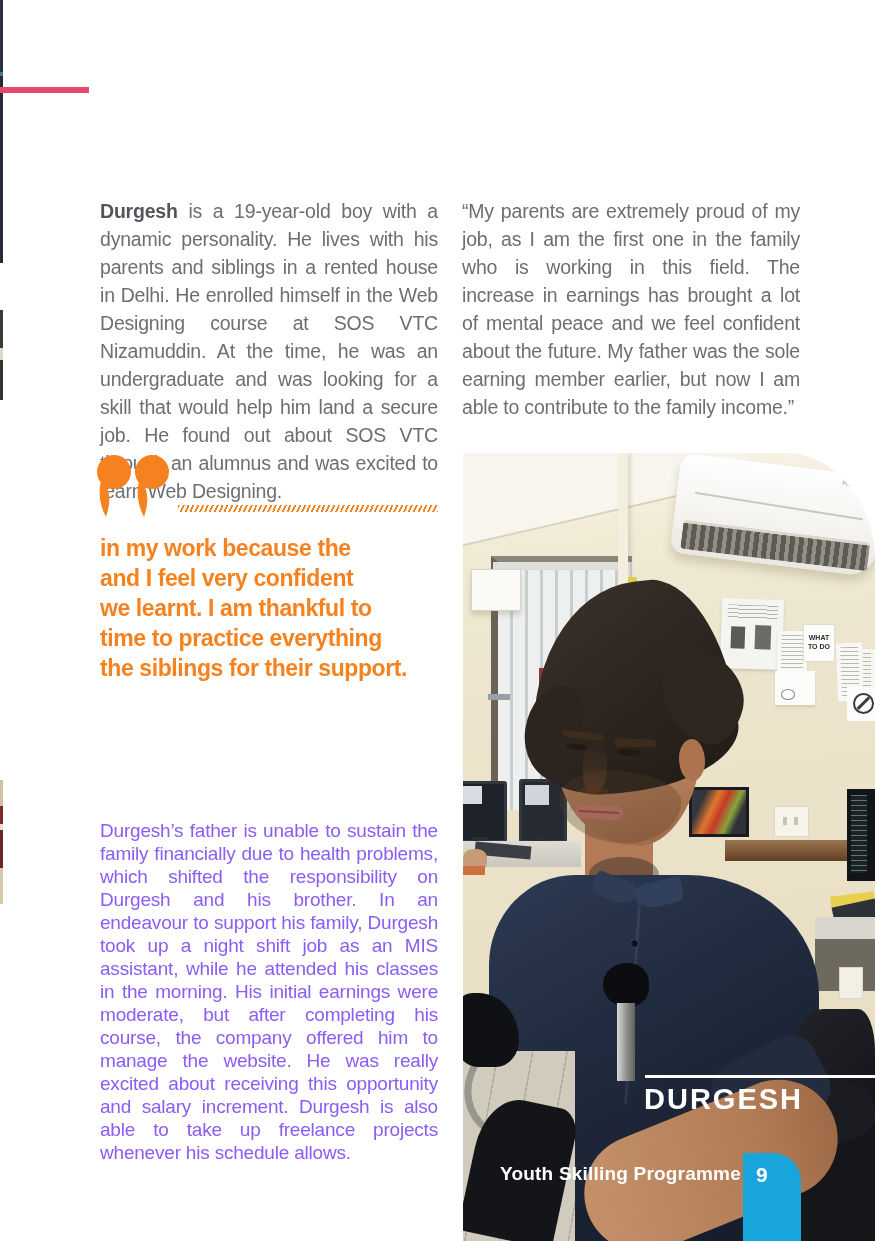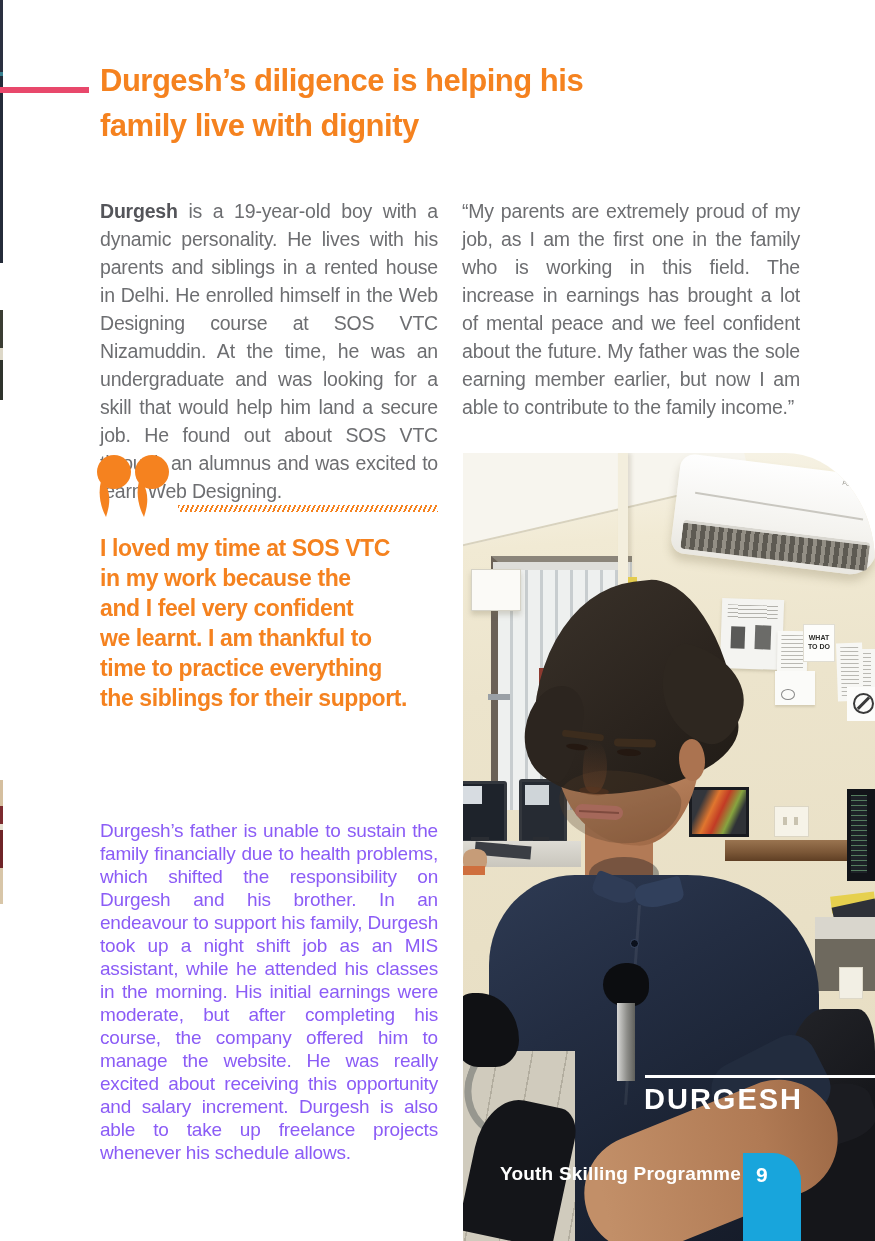--- a/index.html
+++ b/index.html
@@ -186,41 +186,36 @@
   <div class="edge" style="top:348px;height:12px;background:#ddd8c8;"></div>
   <div class="edge" style="top:360px;height:40px;background:#2e332c;"></div>
   <div class="edge" style="top:780px;height:26px;background:#d5bf9f;"></div>
   <div class="edge" style="top:806px;height:18px;background:#7c2a2e;"></div>
   <div class="edge" style="top:824px;height:6px;background:#e6dfd0;"></div>
   <div class="edge" style="top:830px;height:38px;background:#6f2428;"></div>
   <div class="edge" style="top:868px;height:36px;background:#d8c6a8;"></div>
 
   <div class="accent-dash"></div>
 
-  <div class="headline">
-    <div>Durgesh’s diligence is helping his</div>
-    <div>family live with dignity</div>
-  </div>
 
   <p class="col col-left"><b>Durgesh</b><span> is a 19-year-old boy with a dynamic personality. He lives with his parents and siblings in a rented house in Delhi. He enrolled himself in the Web Designing course at SOS VTC Nizamuddin. At the time, he was an undergraduate and was looking for a skill that would help him land a secure job. He found out about SOS VTC through an alumnus and was excited to learn Web Designing.</span></p>
   <p class="col col-right">“My parents are extremely proud of my job, as I am the first one in the family who is working in this field. The increase in earnings has brought a lot of mental peace and we feel confident about the future. My father was the sole earning member earlier, but now I am able to contribute to the family income.”</p>
 
   <div class="quote-marks">
     <svg width="78" height="64" viewBox="0 0 78 64">
       <g fill="#F5821F">
         <circle cx="17" cy="17" r="17"></circle>
         <path d="M8,28 C13,37 14,47 9,62 C3,51 1,38 4,26 Z"></path>
         <circle cx="55" cy="17" r="17"></circle>
         <path d="M46,28 C51,37 52,47 47,62 C41,51 39,38 42,26 Z"></path>
       </g>
     </svg>
   </div>
   <div class="quote-hatch"></div>
   <div class="pull-quote">
-    <div>I loved my time at SOS VTC</div>
     <div>in my work because the</div>
     <div>and I feel very confident</div>
     <div>we learnt. I am thankful to</div>
     <div>time to practice everything</div>
     <div>the siblings for their support.</div>
   </div>
 
   <p class="closing">Durgesh’s father is unable to sustain the family financially due to health problems, which shifted the responsibility on Durgesh and his brother. In an endeavour to support his family, Durgesh took up a night shift job as an MIS assistant, while he attended his classes in the morning. His initial earnings were moderate, but after completing his course, the company offered him to manage the website. He was really excited about receiving this opportunity and salary increment. Durgesh is also able to take up freelance projects whenever his schedule allows.</p>
 
   <div class="photo">

